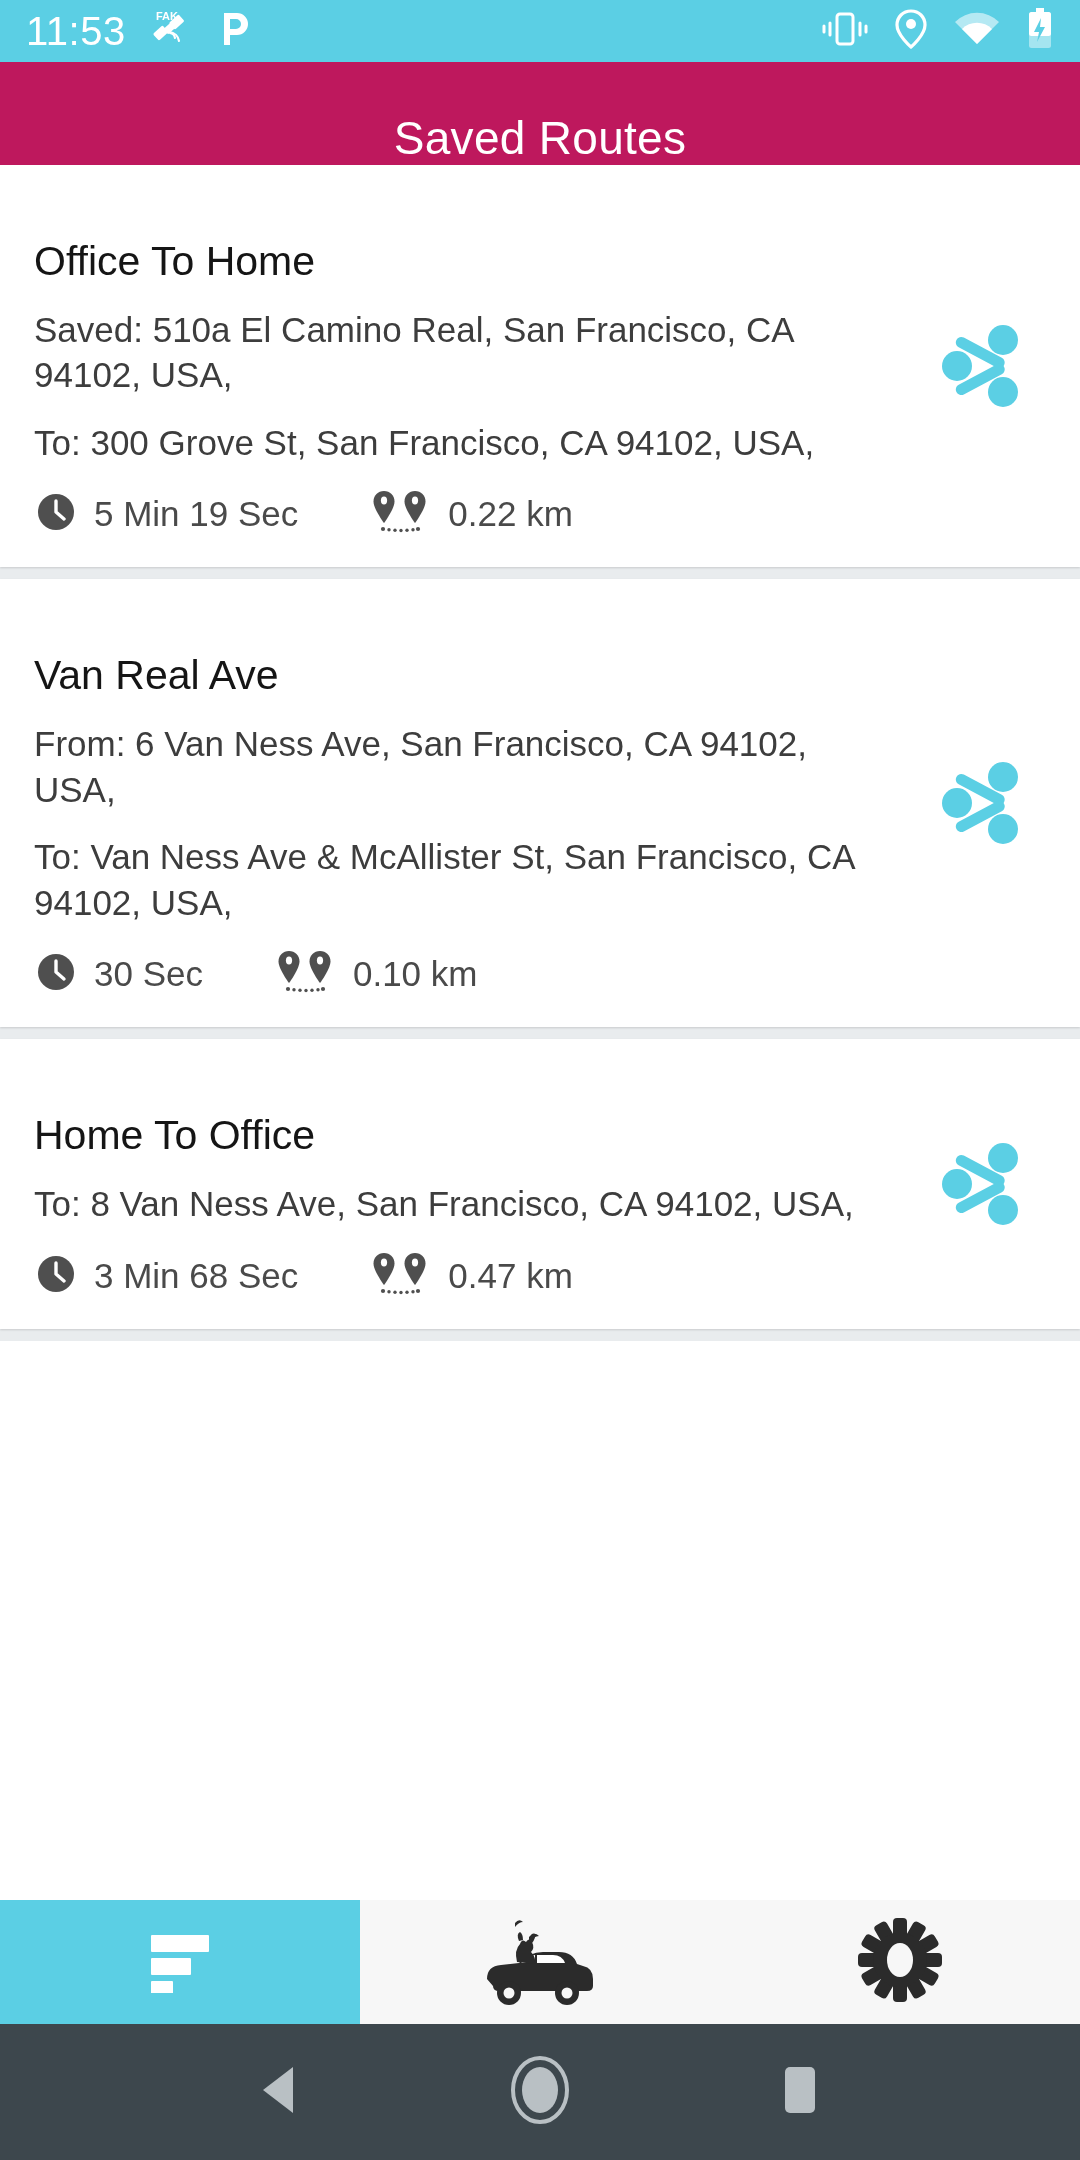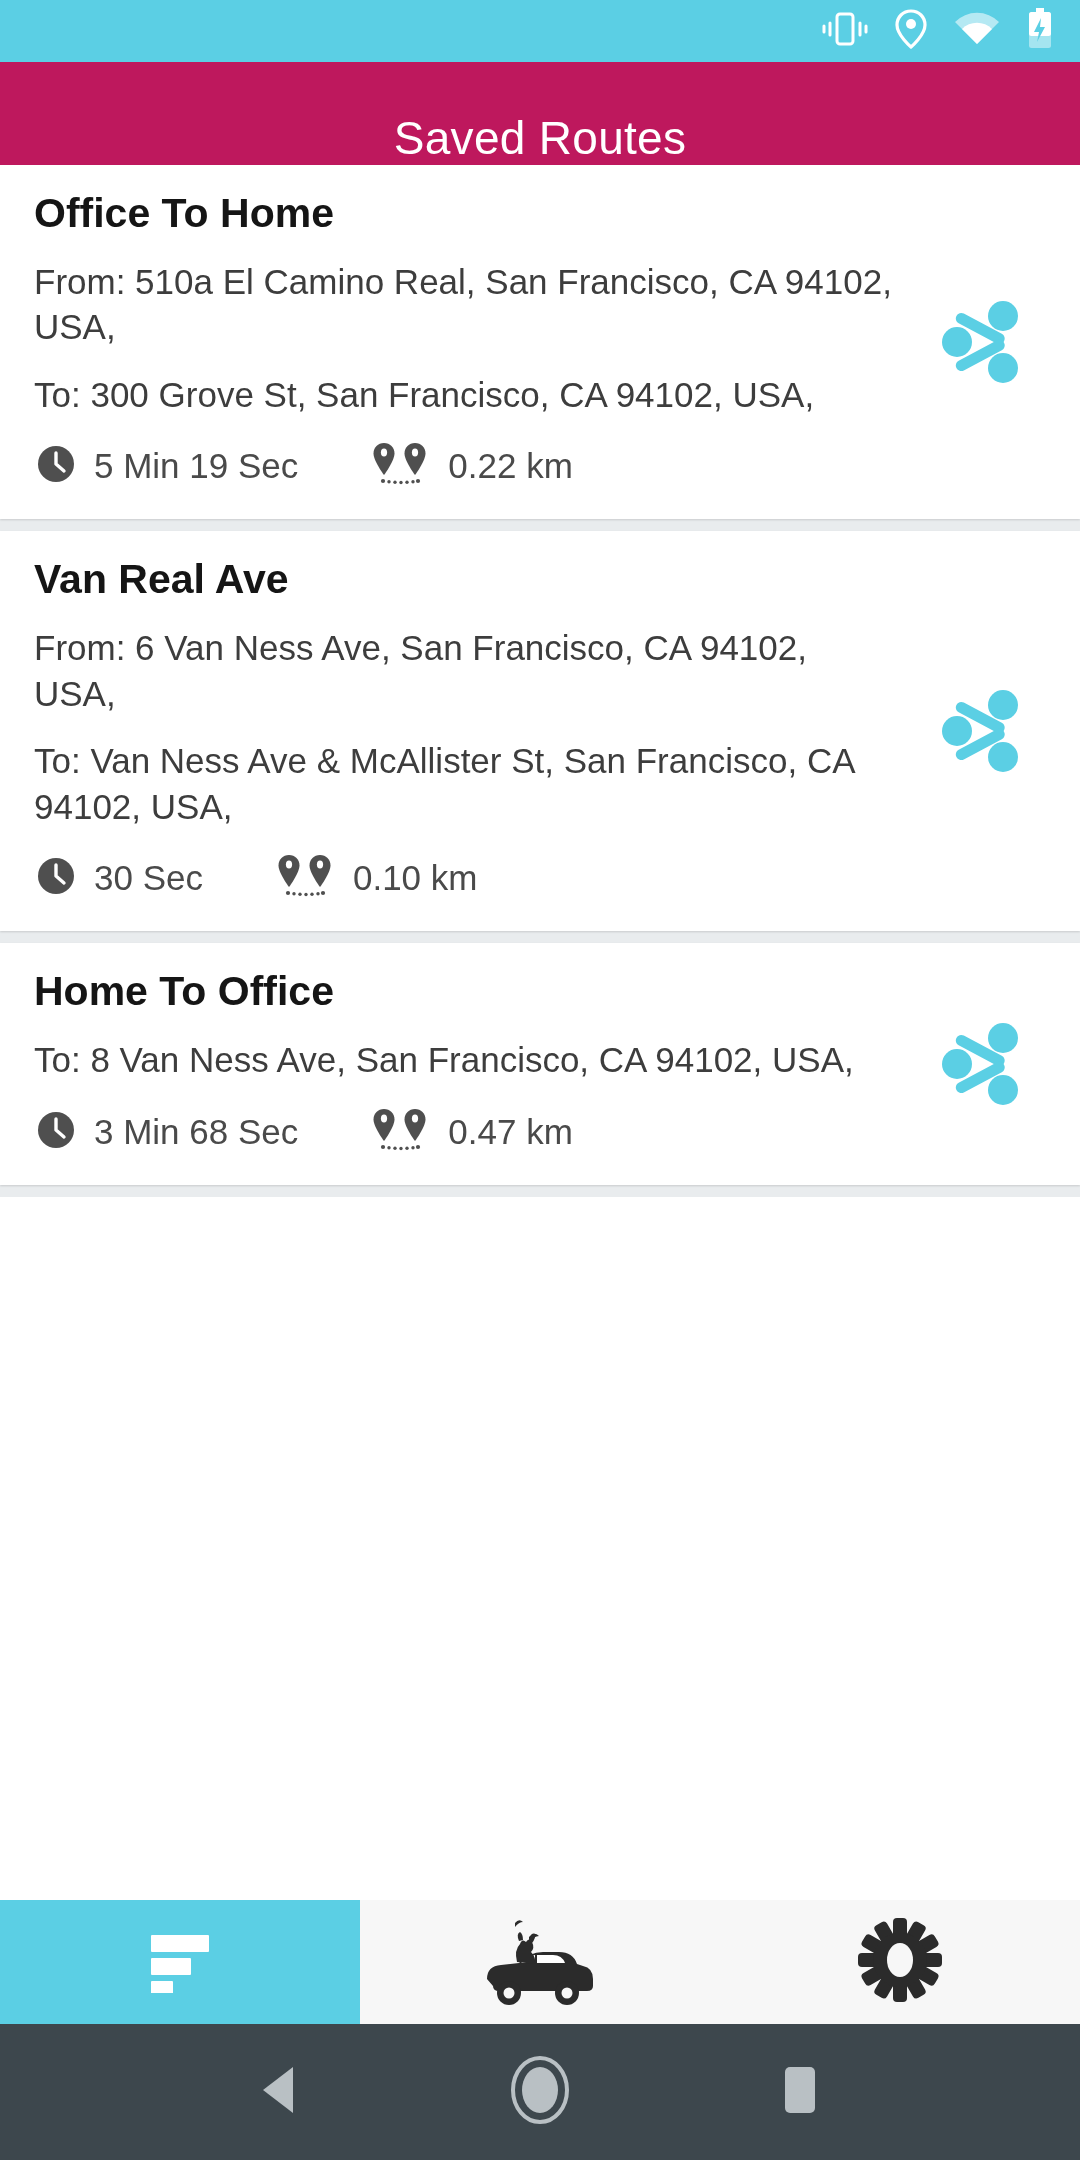--- a/index.html
+++ b/index.html
@@ -38,22 +38,22 @@
     margin:0 0 12px 0;
     padding:26px 34px 26px 34px;
     position:relative;
     display:flex;
     align-items:flex-start;
     box-shadow:0 1px 2px rgba(0,0,0,0.14);
     flex:0 0 auto;
   }
   .card-body { flex:1 1 auto; min-width:0; padding-right:20px; }
   .route-title {
-    font-size:41px; color:#151515; font-weight:700;
-    line-height:1.12; margin-bottom:22px;
+    font-size:41px; color:#151515; font-weight:400;
+    line-height:1.12; margin-bottom:22px;margin-top:48px;
   }
   .addr {
     font-size:35px; color:#3d3d3d; line-height:1.30;
     margin-bottom:22px; font-weight:400;
   }
   .meta { display:flex; align-items:center; margin-top:4px;gap:15px; }
   .meta-group { display:flex; align-items:center; }
   .meta-text { font-size:35px; color:#4a4a4a; margin-left:16px; white-space:nowrap; }
   .meta-gap { width:42px; flex:0 0 auto; }
 
@@ -77,20 +77,44 @@
     padding:0 150px;
   }
   .navbtn { display:flex; align-items:center; justify-content:center; width:120px; height:120px; }
 </style>
 </head>
 <body>
 
 <div id="screen">
 
   <div class="statusbar">
+    <div class="status-left">
+      <span class="clock">11:53</span>
+
+      <span class="sicon">
+        <svg width="44" height="44" viewBox="0 0 44 44">
+          <text x="8" y="13" font-size="11" font-weight="bold" fill="#ffffff" font-family="Liberation Sans, sans-serif">FAK</text>
+          <g fill="#ffffff">
+            <rect x="6" y="22" width="13" height="9" rx="1.5" transform="rotate(-42 12 26)"></rect>
+            <rect x="22" y="11" width="13" height="9" rx="1.5" transform="rotate(-42 28 15)"></rect>
+            <rect x="16" y="18" width="11" height="7" rx="1" transform="rotate(-42 21 21)"></rect>
+          </g>
+          <g fill="none" stroke="#ffffff" stroke-width="2.2" stroke-linecap="round">
+            <path d="M27 31 a6 6 0 0 0 -5 -5"></path>
+            <path d="M31 34 a11 11 0 0 0 -9 -9"></path>
+          </g>
+        </svg>
+      </span>
+
+      <span class="sicon">
+        <svg width="40" height="44" viewBox="0 0 40 44">
+          <path d="M10 6 h13 a11 11 0 0 1 0 22 h-7 v10 h-6 z M16 12 v10 h6 a5 5 0 0 0 0 -10 z" fill="#ffffff"></path>
+        </svg>
+      </span>
+    </div>
 
     <div class="status-right">
 
       <span class="sicon">
         <svg width="46" height="40" viewBox="0 0 46 40">
           <rect x="15" y="5" width="16" height="30" rx="3" fill="none" stroke="#ffffff" stroke-width="3"></rect>
           <g stroke="#ffffff" stroke-width="3" stroke-linecap="round">
             <path d="M8 14 v12"></path>
               <path d="M2 17 v6"></path>
             <path d="M38 14 v12"></path>
@@ -126,21 +150,21 @@
 
   <div class="appbar">
     <span class="appbar-title">Saved Routes</span>
   </div>
 
   <div class="content">
 
     <div class="card">
       <div class="card-body">
         <div class="route-title">Office To Home</div>
-        <div class="addr">From: 510a El Camino Real, San Francisco, CA 94102, USA,</div>
+        <div class="addr">Saved: 510a El Camino Real, San Francisco, CA 94102, USA,</div>
         <div class="addr">To: 300 Grove St, San Francisco, CA 94102, USA,</div>
         <div class="meta">
           <div class="meta-group">
             <span>
               <svg width="44" height="44" viewBox="0 0 44 44">
                 <circle cx="22" cy="22" r="18" fill="#4f4f4f"></circle>
                 <path d="M22 11 v11 l8 7" fill="none" stroke="#ffffff" stroke-width="3.4" stroke-linecap="round" stroke-linejoin="round"></path>
               </svg>
             </span>
             <span class="meta-text">5 Min 19 Sec</span>

